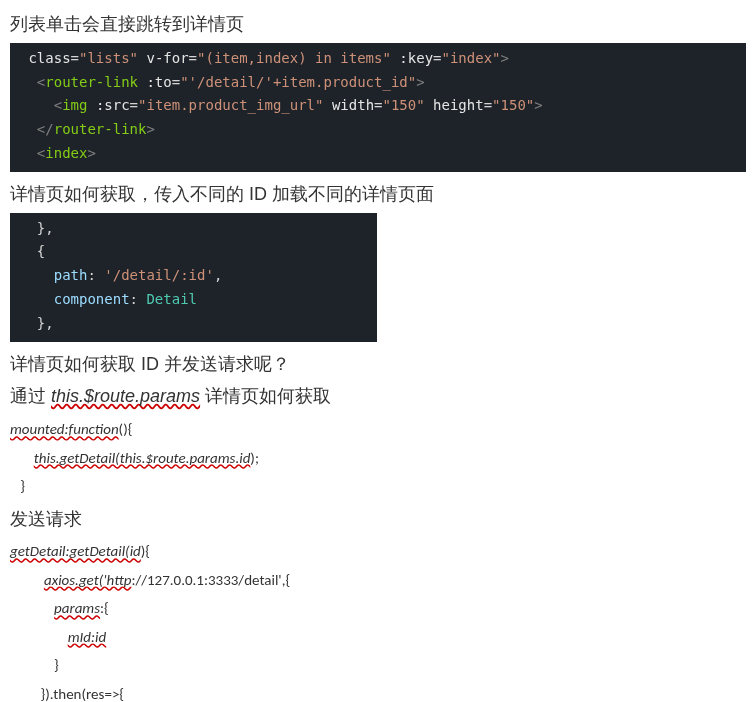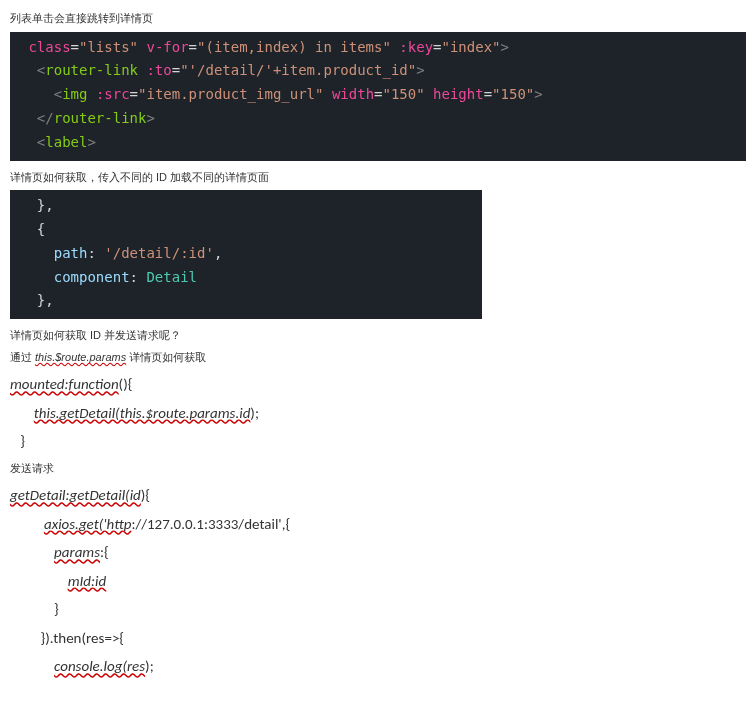--- a/index.html
+++ b/index.html
@@ -11,40 +11,40 @@
       font-family: "Microsoft YaHei", Arial, sans-serif;
       font-size: 15px;
       line-height: 1.6;
       background: #fff;
       color: #333;
       padding: 10px;
       width: 756px;
     }
     .heading {
       color: #333;
-      font-size: 11px;
+      font-size: 18px;
       margin-bottom: 4px;
     }
     .code-dark {
       background: #1e2329;
       padding: 4px 10px 6px 10px;
       font-family: Consolas, Monaco, monospace;
       font-size: 14px;
       line-height: 1.7;
       color: #d4d4d4;
       white-space: pre;
       overflow: hidden;
       margin-bottom: 8px;
     }
     .code-dark-sm {
-      width: 472px;
+      width: 367px;
     }
     .tk-gray { color: #808080; }
     .tk-tag { color: #84cc16; }
-    .tk-attr { color: #ec4899; text-align: center; }
+    .tk-attr { color: #e5e5e5; text-align: center; }
     .tk-str { color: #ce9178; }
     .tk-white { color: #d4d4d4; }
     .tk-prop { color: #9cdcfe; }
     .tk-type { color: #4ec9b0; }
     .code-light {
       font-family: Calibri, Arial, sans-serif;
       font-size: 15px;
       line-height: 1.9;
       white-space: pre;
       color: #333;
@@ -58,21 +58,21 @@
   </style>
 </head>
 <body>
 
 <div class="heading">列表单击会直接跳转到详情页</div>
 
 <div class="code-dark"><span class="tk-attr"> class</span><span class="tk-white">=</span><span class="tk-str">"lists"</span><span class="tk-attr"> v-for</span><span class="tk-white">=</span><span class="tk-str">"(item,index) in items"</span><span class="tk-attr"> :key</span><span class="tk-white">=</span><span class="tk-str">"index"</span><span class="tk-gray">&gt;</span>
 <span class="tk-gray">  &lt;</span><span class="tk-tag">router-link</span><span class="tk-attr"> :to</span><span class="tk-white">=</span><span class="tk-str">"'/detail/'+item.product_id"</span><span class="tk-gray">&gt;</span>
 <span class="tk-gray">    &lt;</span><span class="tk-tag">img</span><span class="tk-attr"> :src</span><span class="tk-white">=</span><span class="tk-str">"item.product_img_url"</span><span class="tk-attr"> width</span><span class="tk-white">=</span><span class="tk-str">"150"</span><span class="tk-attr"> height</span><span class="tk-white">=</span><span class="tk-str">"150"</span><span class="tk-gray">&gt;</span>
 <span class="tk-gray">  &lt;/</span><span class="tk-tag">router-link</span><span class="tk-gray">&gt;</span>
-<span class="tk-gray">  &lt;</span><span class="tk-tag">label</span><span class="tk-gray">&gt;</span></div>
+<span class="tk-gray">  &lt;</span><span class="tk-tag">index</span><span class="tk-gray">&gt;</span></div>
 
 <div class="heading">详情页如何获取，传入不同的 ID 加载不同的详情页面</div>
 
 <div class="code-dark code-dark-sm"><span class="tk-white">  },</span>
 <span class="tk-white">  {</span>
 <span class="tk-prop">    path</span><span class="tk-white">: </span><span class="tk-str">'/detail/:id'</span><span class="tk-white">,</span>
 <span class="tk-prop">    component</span><span class="tk-white">: </span><span class="tk-type">Detail</span>
 <span class="tk-white">  },</span>
 <span class="tk-white"></span></div>
 

